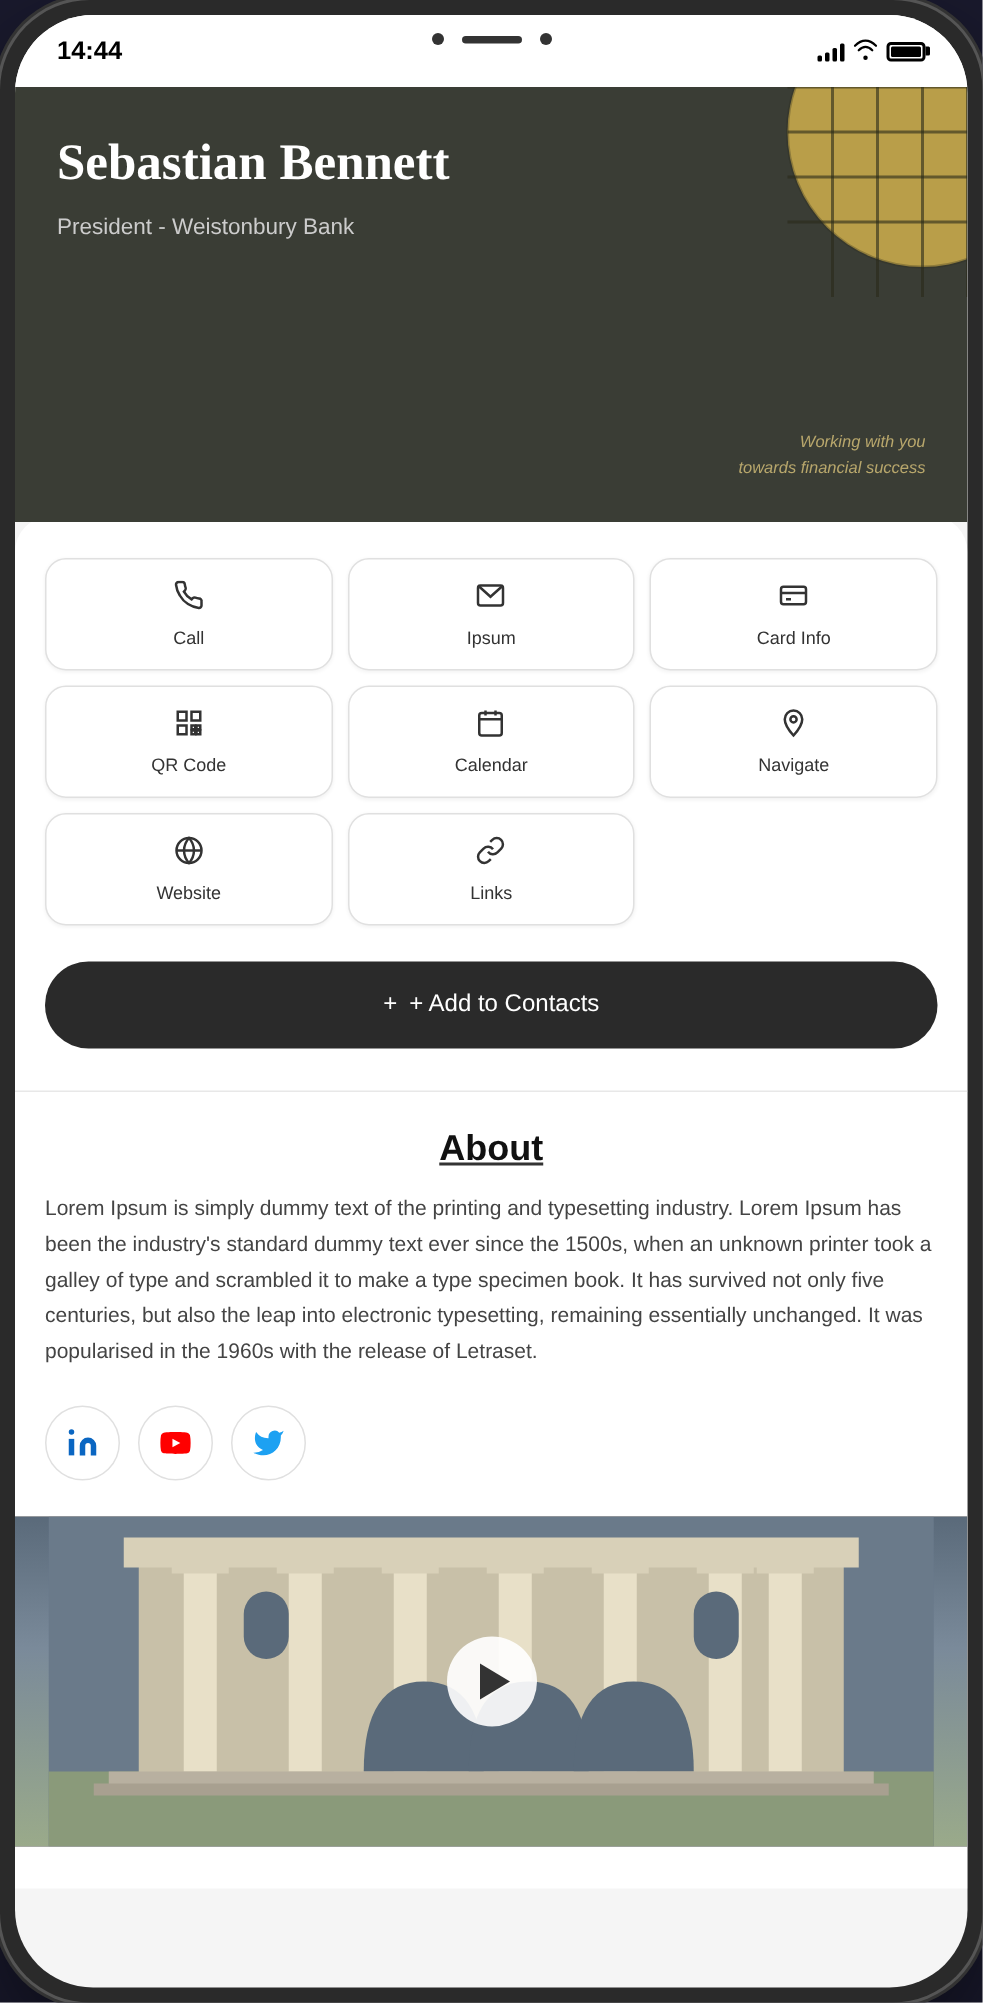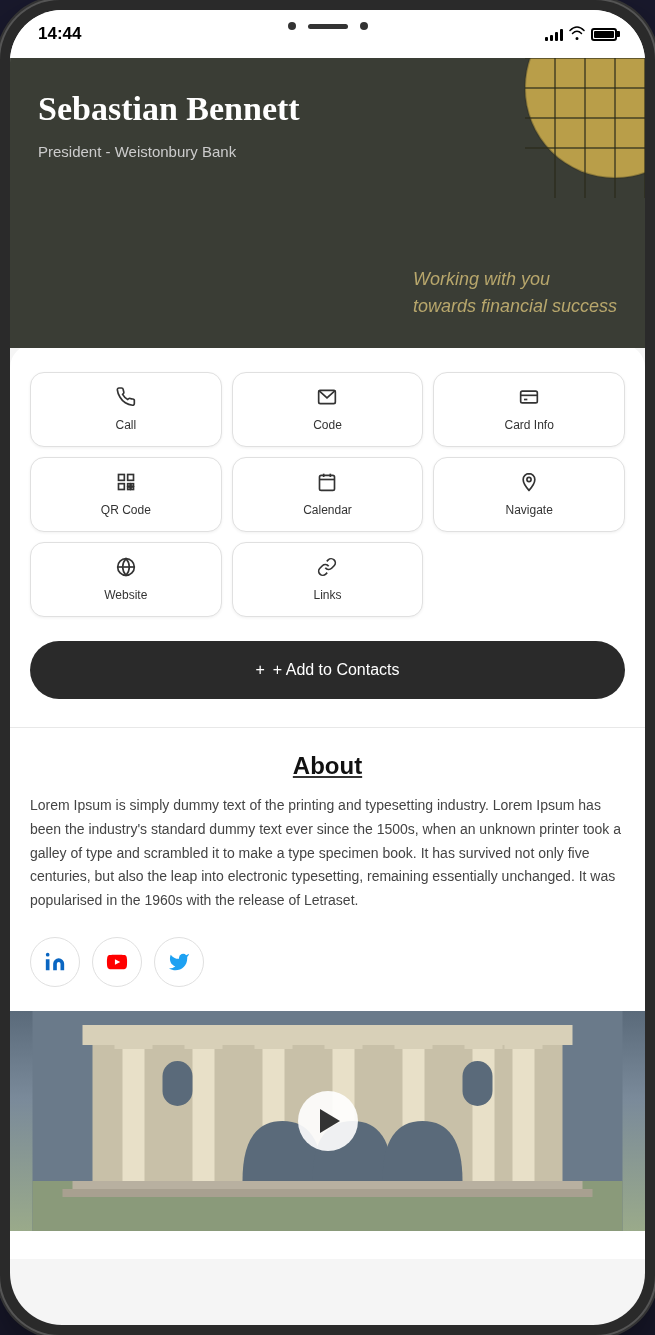--- a/index.html
+++ b/index.html
@@ -186,21 +186,22 @@
     .card-contact {
       font-size: 13px;
       color: #aaa;
       line-height: 1.8;
     }
 
     .card-tagline {
       position: absolute;
       bottom: 28px;
       right: 28px;
-      font-size: 18px;
+      text-align: right;
+      font-size: 11px;
       color: #b8a76c;
       font-style: italic;
       line-height: 1.5;
     }
 
     
     .globe-decoration {
       position: absolute;
       top: -20px;
       right: -20px;
@@ -445,21 +446,21 @@
             <span>Call</span>
           </button>
 
           <button class="action-btn">
             <span class="btn-icon">
               <svg width="20" height="20" viewBox="0 0 24 24" fill="none" stroke="#333" stroke-width="2">
                 <rect x="2" y="4" width="20" height="16" rx="2"></rect>
                 <polyline points="2,4 12,13 22,4"></polyline>
               </svg>
             </span>
-            <span>Code</span>
+            <span>Ipsum</span>
           </button>
 
           <button class="action-btn">
             <span class="btn-icon">
               <svg width="20" height="20" viewBox="0 0 24 24" fill="none" stroke="#333" stroke-width="2">
                 <rect x="2" y="5" width="20" height="14" rx="2"></rect>
                 <line x1="2" y1="10" x2="22" y2="10"></line>
                 <line x1="6" y1="15" x2="10" y2="15"></line>
               </svg>
             </span>

